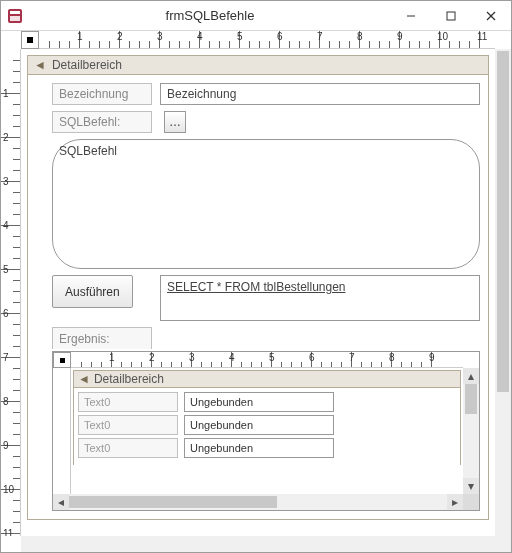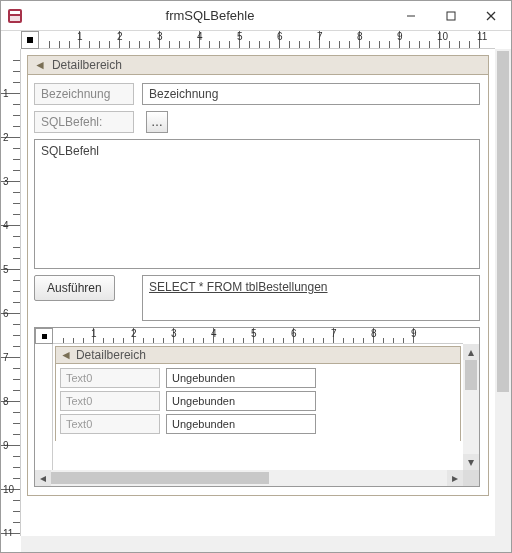--- a/index.html
+++ b/index.html
@@ -27,33 +27,33 @@
   .tick-v .num { position:absolute; left:2px; top:-6px; font-size:10px; color:#333; }
 
   .canvas { position:absolute; left:20px; top:18px; right:16px; bottom:16px; background:#fff; overflow:hidden; }
   .outer-scroll-v { position:absolute; right:0; top:18px; bottom:16px; width:16px; background:#f0f0f0; }
   .outer-scroll-v .thumb { position:absolute; left:2px; right:2px; top:2px; height:70%; background:#c8c8c8; }
   .outer-scroll-h { position:absolute; left:20px; right:16px; bottom:0; height:16px; background:#f0f0f0; }
   .outer-scroll-corner { position:absolute; right:0; bottom:0; width:16px; height:16px; background:#f0f0f0; }
 
   .section-hdr { height:20px; background:#e9e4dc; border:1px solid #b5ab97; display:flex; align-items:center; padding-left:6px; color:#555; margin:6px 6px 0 6px; }
   .section-hdr .arrow { margin-right:6px; color:#7a6f55; }
-  .detail-body { margin:0 6px; border-left:1px solid #b5ab97; border-right:1px solid #b5ab97; border-bottom:1px solid #b5ab97; padding:8px 8px 8px 6px; background:#fff; position:relative; }
+  .detail-body { margin:0 6px; border-left:1px solid #b5ab97; border-right:1px solid #b5ab97; border-bottom:1px solid #b5ab97; padding:8px 8px 8px 24px; background:#fff; position:relative; }
 
   .row { display:flex; align-items:flex-start; margin-bottom:6px; }
   .lbl { width:100px; height:22px; border:1px solid #c0c0c0; background:#f7f7f7; color:#888; display:flex; align-items:center; padding:0 6px; margin-right:8px; }
   .lbl.tall { height:22px; }
   .field { flex:1; height:22px; border:1px solid #999; background:#fff; color:#444; display:flex; align-items:center; padding:0 6px; }
-  .field.tall { height:130px; align-items:flex-start; padding-top:4px; }
+  .field.tall { height:130px; align-items:flex-start; padding-top:4px;border-radius:29px; }
   .field.mid { height:46px; align-items:flex-start; padding-top:4px;text-decoration:underline; }
   .combo-wrap { flex:1; display:flex; }
   .combo { flex:1; height:22px; border:1px solid #999; border-right:none; display:flex; align-items:center; padding:0 6px; color:#444; }
   .combo-btn { width:20px; height:22px; border:1px solid #999; background:linear-gradient(#fff,#e6e6e6); display:flex; align-items:center; justify-content:center; }
   .ell-btn { width:22px; height:22px; margin-left:4px; border:1px solid #999; background:linear-gradient(#fff,#e6e6e6); display:flex; align-items:center; justify-content:center; color:#333; }
-  .btn { height:26px; padding:0 12px; border:1px solid #999; background:linear-gradient(#fdfdfd,#e7e7e7); display:flex; align-items:center; justify-content:center; color:#333; border-radius:2px; }
+  .btn { height:33px; padding:0 12px; border:1px solid #999; background:linear-gradient(#fdfdfd,#e7e7e7); display:flex; align-items:center; justify-content:center; color:#333; border-radius:2px; }
 
   .subform { border:1px solid #999; margin-top:2px; height:160px; position:relative; background:#fff; }
   .sub-hruler { position:absolute; left:18px; right:16px; top:0; height:16px; border-bottom:1px solid #ccc; overflow:hidden; }
   .sub-selbox { position:absolute; left:0; top:0; width:18px; height:16px; border:1px solid #999; display:flex; align-items:center; justify-content:center; background:#fff; }
   .sub-selbox::after { content:""; width:5px; height:5px; background:#000; }
   .sub-vruler { position:absolute; left:0; top:16px; bottom:16px; width:18px; border-right:1px solid #ccc; }
   .sub-canvas { position:absolute; left:18px; top:16px; right:16px; bottom:16px; overflow:hidden; }
   .sub-section-hdr { height:18px; background:#e9e4dc; border:1px solid #b5ab97; display:flex; align-items:center; padding-left:4px; color:#555; margin:2px 2px 0 2px; font-size:11px; }
   .sub-body { margin:0 2px; border-left:1px solid #b5ab97; border-right:1px solid #b5ab97; padding:4px; }
   .sub-row { display:flex; margin-bottom:3px; }
@@ -283,20 +283,21 @@
 
         <div class="row" style="align-items:flex-start">
           <div style="width:100px;margin-right:8px;display:flex;">
             <div class="btn">
               <span>Ausführen</span>
             </div>
           </div>
           <div class="field mid">SELECT * FROM tblBestellungen</div>
         </div>
 
+        <div class="ergebnis-lbl">Ergebnis:</div>
 
         <div class="subform">
           <div class="sub-selbox"></div>
           <div class="sub-hruler" id="sub-hruler">
               <div class="tick-h" style="left: 40px;">
                 <div class="num">1</div>
               </div>
               <div class="tick-h minor" style="left: 10px;"></div>
               <div class="tick-h minor" style="left: 20px;"></div>
               <div class="tick-h minor" style="left: 30px;"></div>

